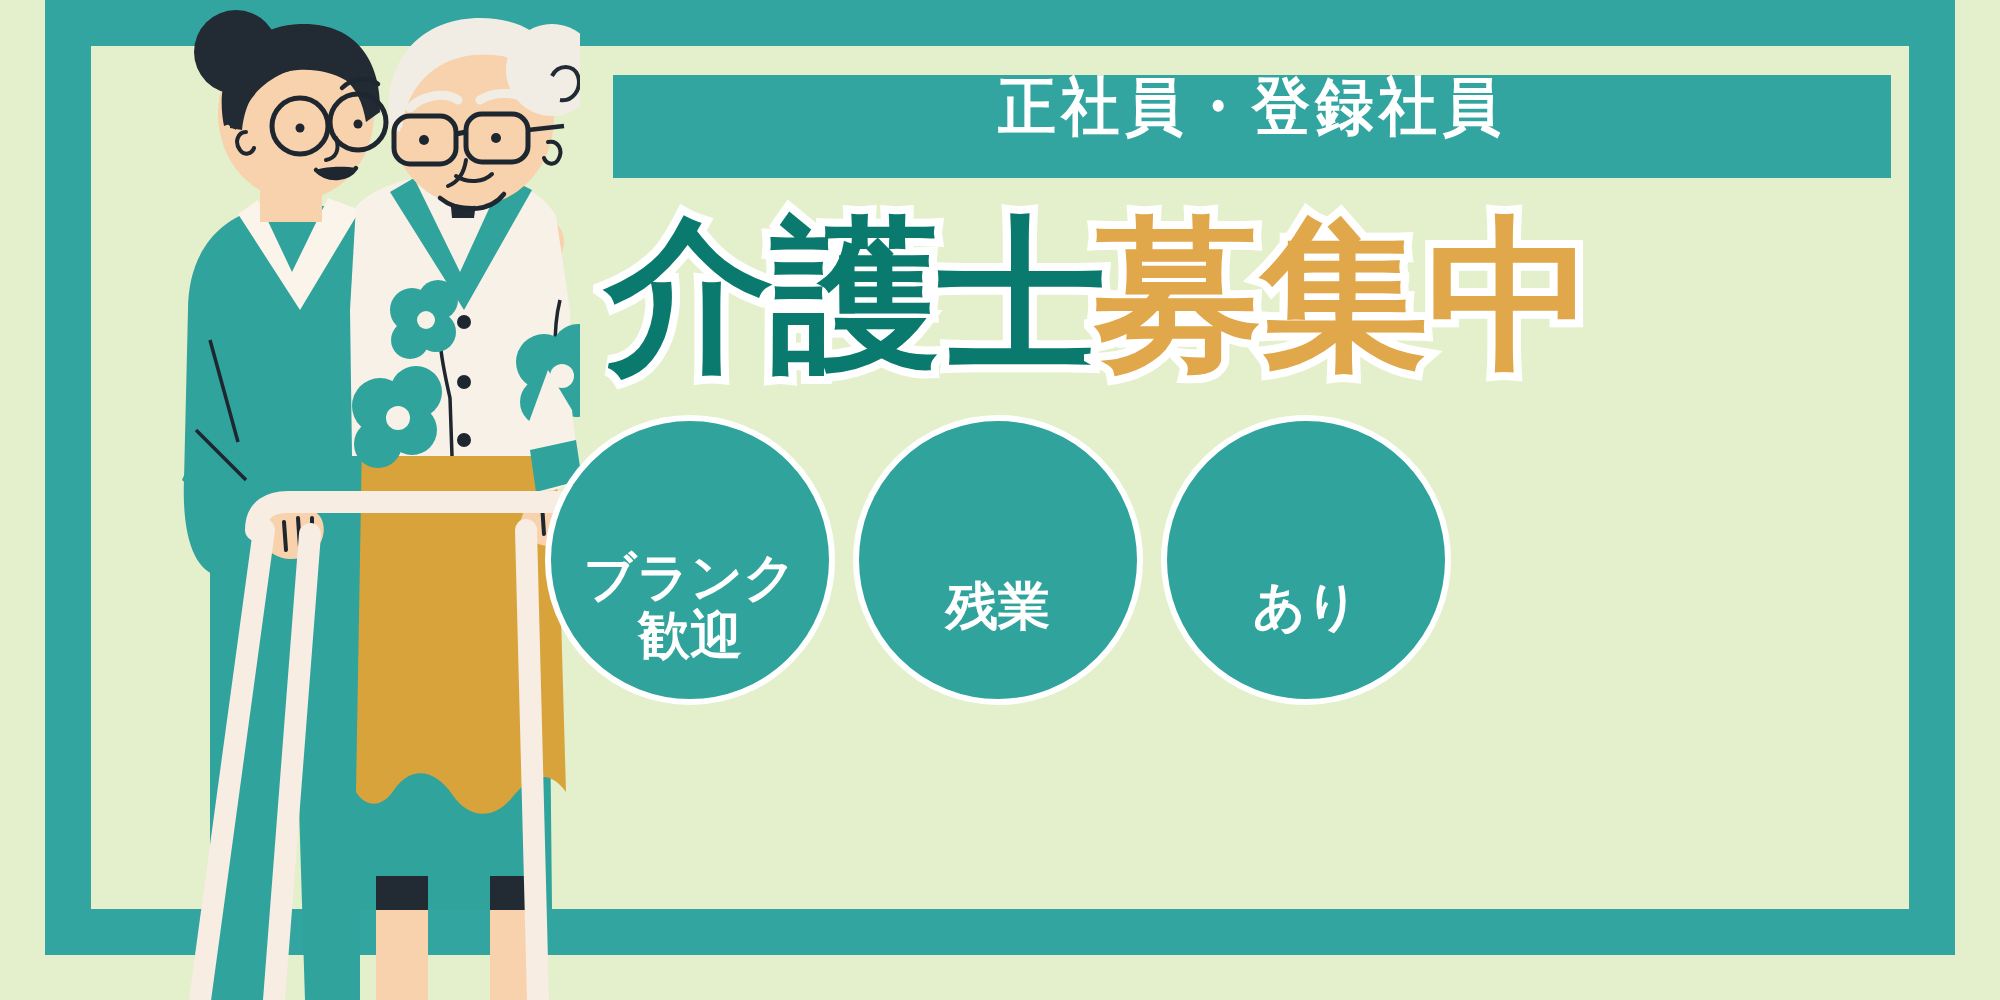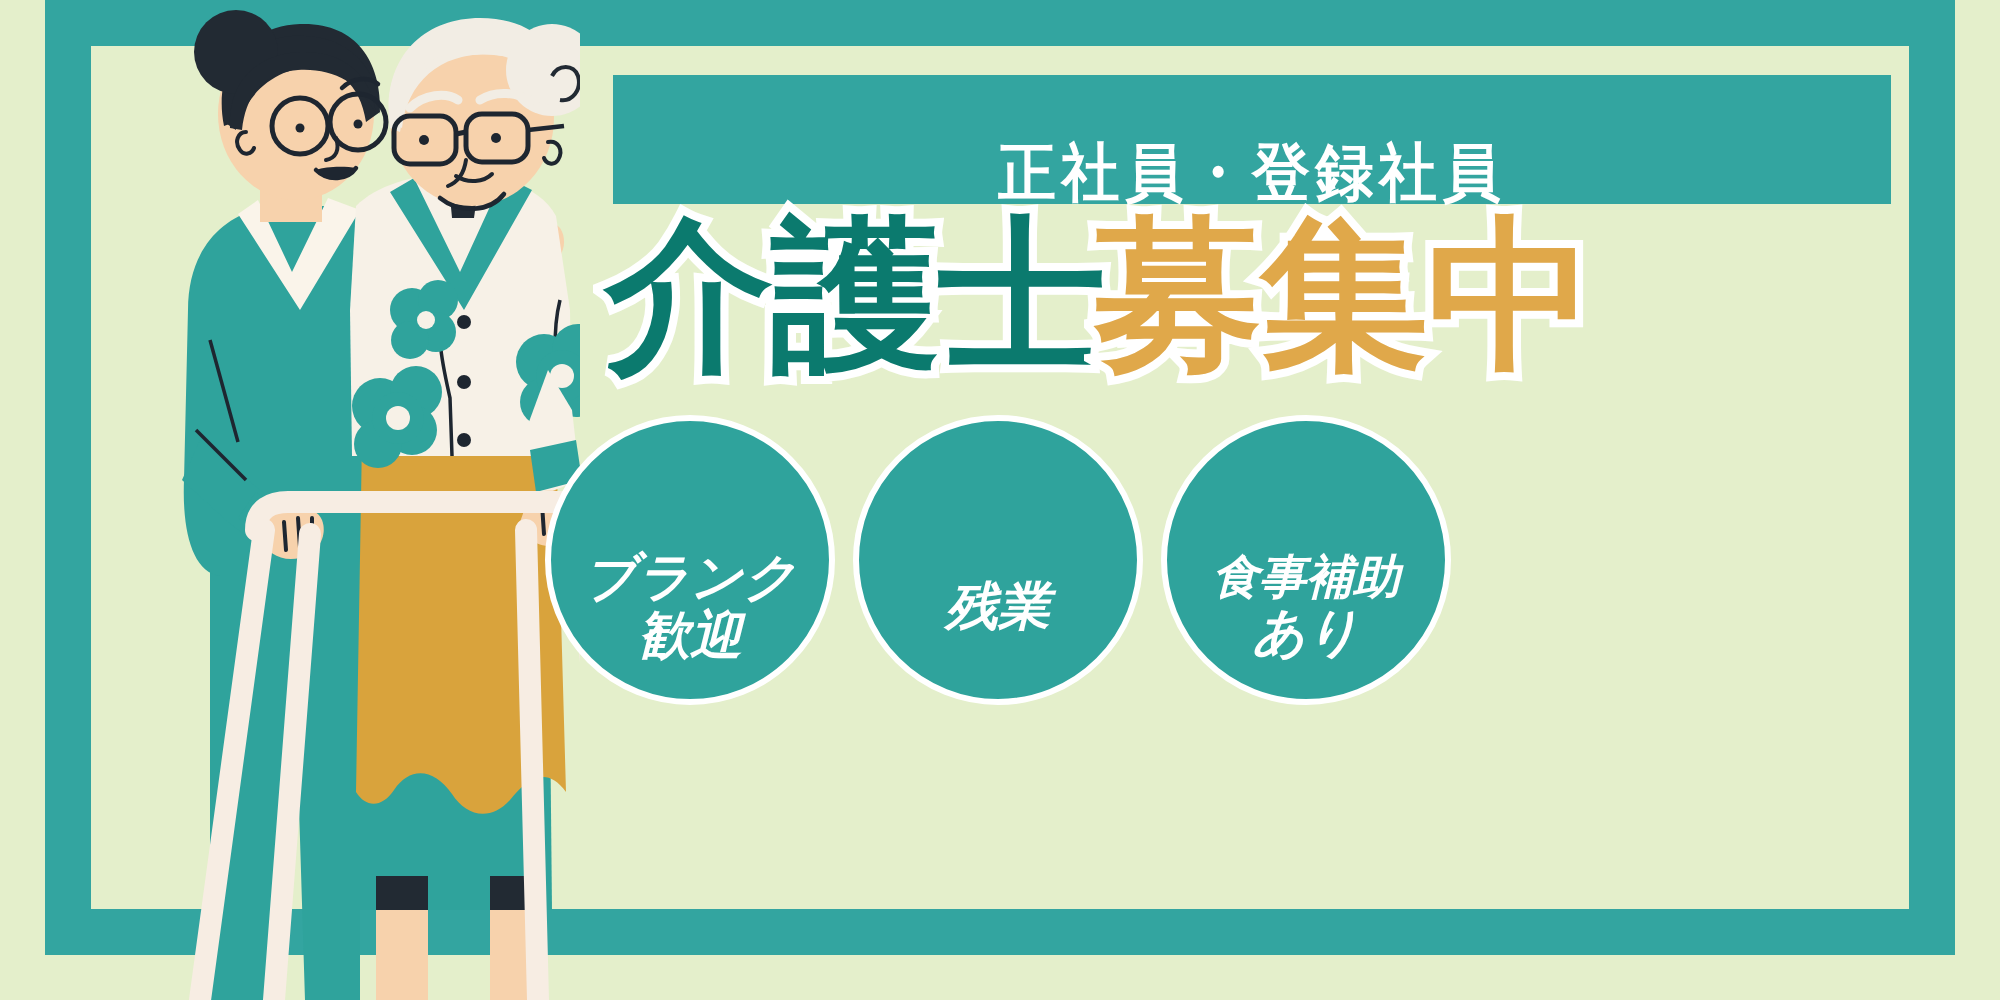--- a/index.html
+++ b/index.html
@@ -30,23 +30,23 @@
 
   
   #illus{
     position:absolute;left:60px;top:10px;width:520px;height:990px;
     overflow:visible;
   }
   #illus svg{display:block;}
 
   
   .chip{
-    position:absolute;left:613px;top:75px;width:1278px;height:129px;
+    position:absolute;left:613px;top:75px;width:1278px;height:103px;
     background:#33A5A0;
-    display:flex;align-items:flex-end;justify-content:center;
+    display:flex;align-items:flex-start;justify-content:center;
   }
   .chip-label{
     color:#FFFFFF;
     font-size:63px;font-weight:700;letter-spacing:6px;
     font-family:"DejaVu Sans","Liberation Sans",sans-serif;
     line-height:1;
     transform:scaleX(0.92);
   }
 
   
@@ -72,21 +72,20 @@
   }
   .badge{
     position:absolute;top:0;width:290px;height:290px;
     border-radius:50%;
     background:#2FA39C;
     border:6px solid #FFFFFF;
     box-sizing:border-box;
     display:flex;flex-direction:column;
     align-items:center;justify-content:center;
     padding-top:92px;
-    font-style:italic;
   }
   .badge-1{left:0px;}
   .badge-2{left:308px;gap:28px;}
   .badge-3{left:616px;}
   .badge-line{
     color:#FFFFFF;font-weight:700;
     font-family:"DejaVu Sans","Liberation Sans",sans-serif;
     font-size:52px;line-height:1.12;white-space:nowrap;
     text-align:center;
   }
@@ -275,19 +274,18 @@
     <div class="badge badge-1">
       <div class="badge-line">ブランク</div>
       <div class="badge-line">歓迎</div>
     </div>
 
     <div class="badge badge-2">
       <div class="badge-line">残業</div>
     </div>
 
     <div class="badge badge-3">
-      <div class="badge-line small">食事補助</div>
       <div class="badge-line">あり</div>
     </div>
 
   </div>
 
 </div>
 
 </body></html>

